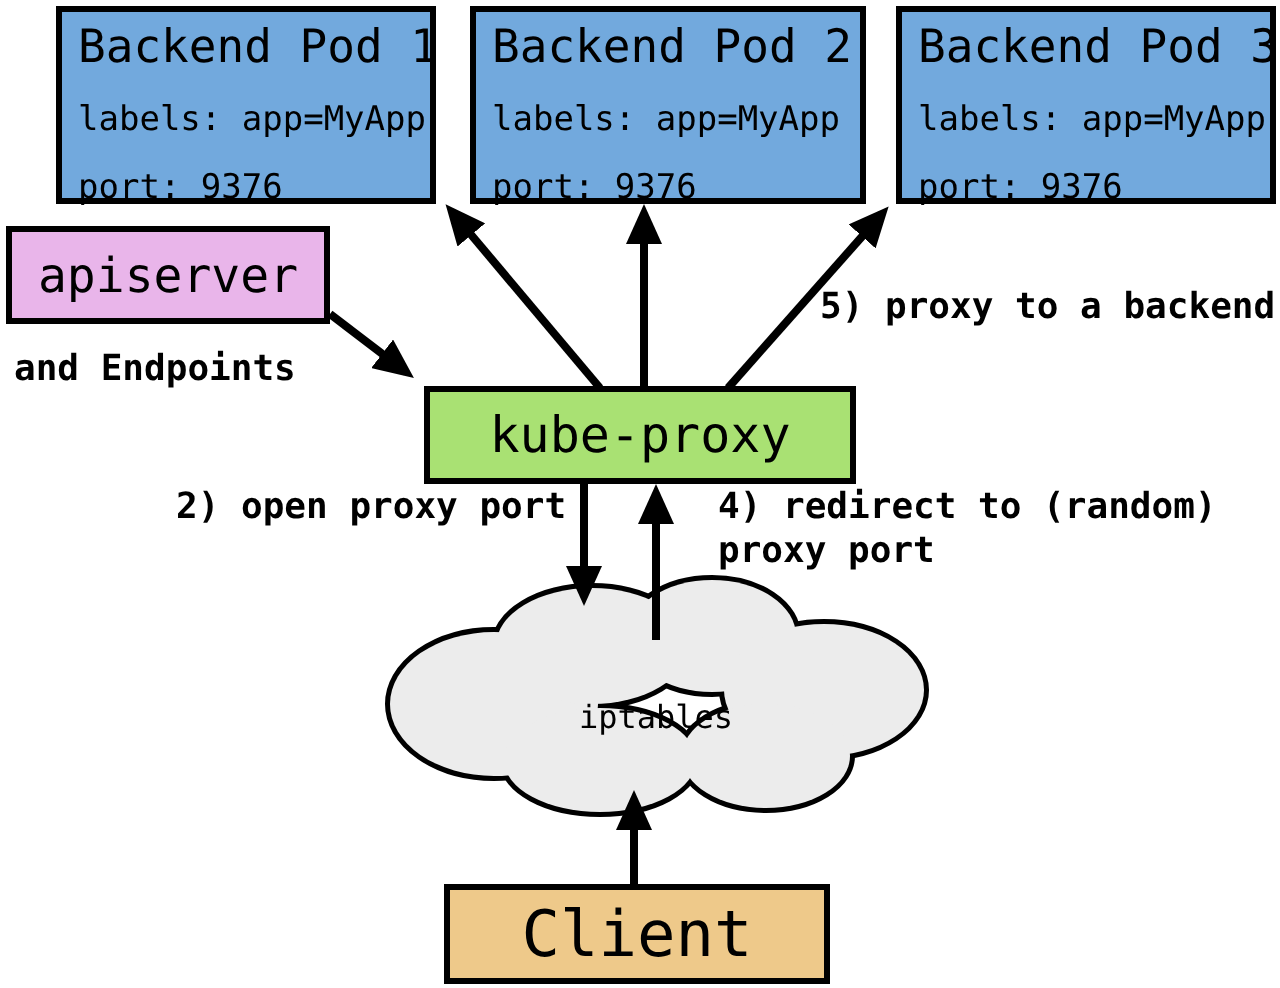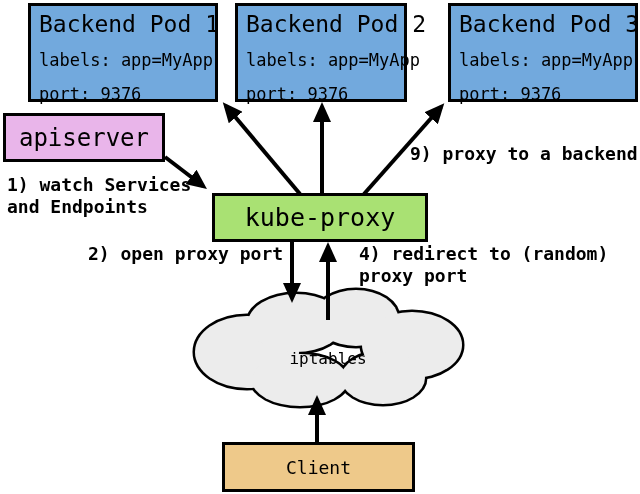--- a/index.html
+++ b/index.html
@@ -61,21 +61,21 @@
   }
   #kube-proxy-box {
     left: 212px; top: 193px;
     width: 216px; height: 49px;
     font-size: 25px;
     background: var(--kube-proxy-fill, #a9e173);
   }
   #client-box {
     left: 222px; top: 442px;
     width: 193px; height: 50px;
-    font-size: 18px;
+    font-size: 32px;
     background: var(--client-fill, #eec98a);
   }
   .annotation {
     position: absolute;
     font-size: 18px;
     font-weight: 700;
     line-height: 22px;
     color: #000;
     white-space: nowrap;
     z-index: 2;
@@ -149,52 +149,51 @@
     <line class="arrow" x1="328" y1="320" x2="328" y2="247" marker-end="url(#arrowhead)"></line>
     <line class="arrow" x1="317" y1="444" x2="317" y2="400" marker-end="url(#arrowhead)"></line>
   </svg>
 
   <div class="node pod" style="left:28px">
     <div class="pod-title">Backend Pod 1</div>
     <div class="pod-line">labels: app=MyApp</div>
     <div class="pod-line">port: 9376</div>
   </div>
 
-  <div class="node pod" style="left:235px; width:172px">
+  <div class="node pod" style="left:235px; width:198px">
     <div class="pod-title">Backend Pod 2</div>
     <div class="pod-line">labels: app=MyApp</div>
     <div class="pod-line">port: 9376</div>
   </div>
 
   <div class="node pod" style="left:448px">
     <div class="pod-title">Backend Pod 3</div>
     <div class="pod-line">labels: app=MyApp</div>
     <div class="pod-line">port: 9376</div>
   </div>
 
   <div id="apiserver-box" class="node label-box">apiserver</div>
 
   <div id="kube-proxy-box" class="node label-box">kube-proxy</div>
 
   <div id="client-box" class="node label-box">Client</div>
 
   <div id="iptables-label">iptables</div>
 
   <div id="ann-step1" class="annotation">
-    <div>1) watch Services</div>
     <div>and Endpoints</div>
   </div>
 
   <div id="ann-step2" class="annotation">
     <div>2) open proxy port</div>
   </div>
 
 
   <div id="ann-step4" class="annotation">
     <div>4) redirect to (random)</div>
     <div>proxy port</div>
   </div>
 
   <div id="ann-step5" class="annotation">
-    <div>9) proxy to a backend</div>
+    <div>5) proxy to a backend</div>
   </div>
 
 </div>
 
 </body></html>

